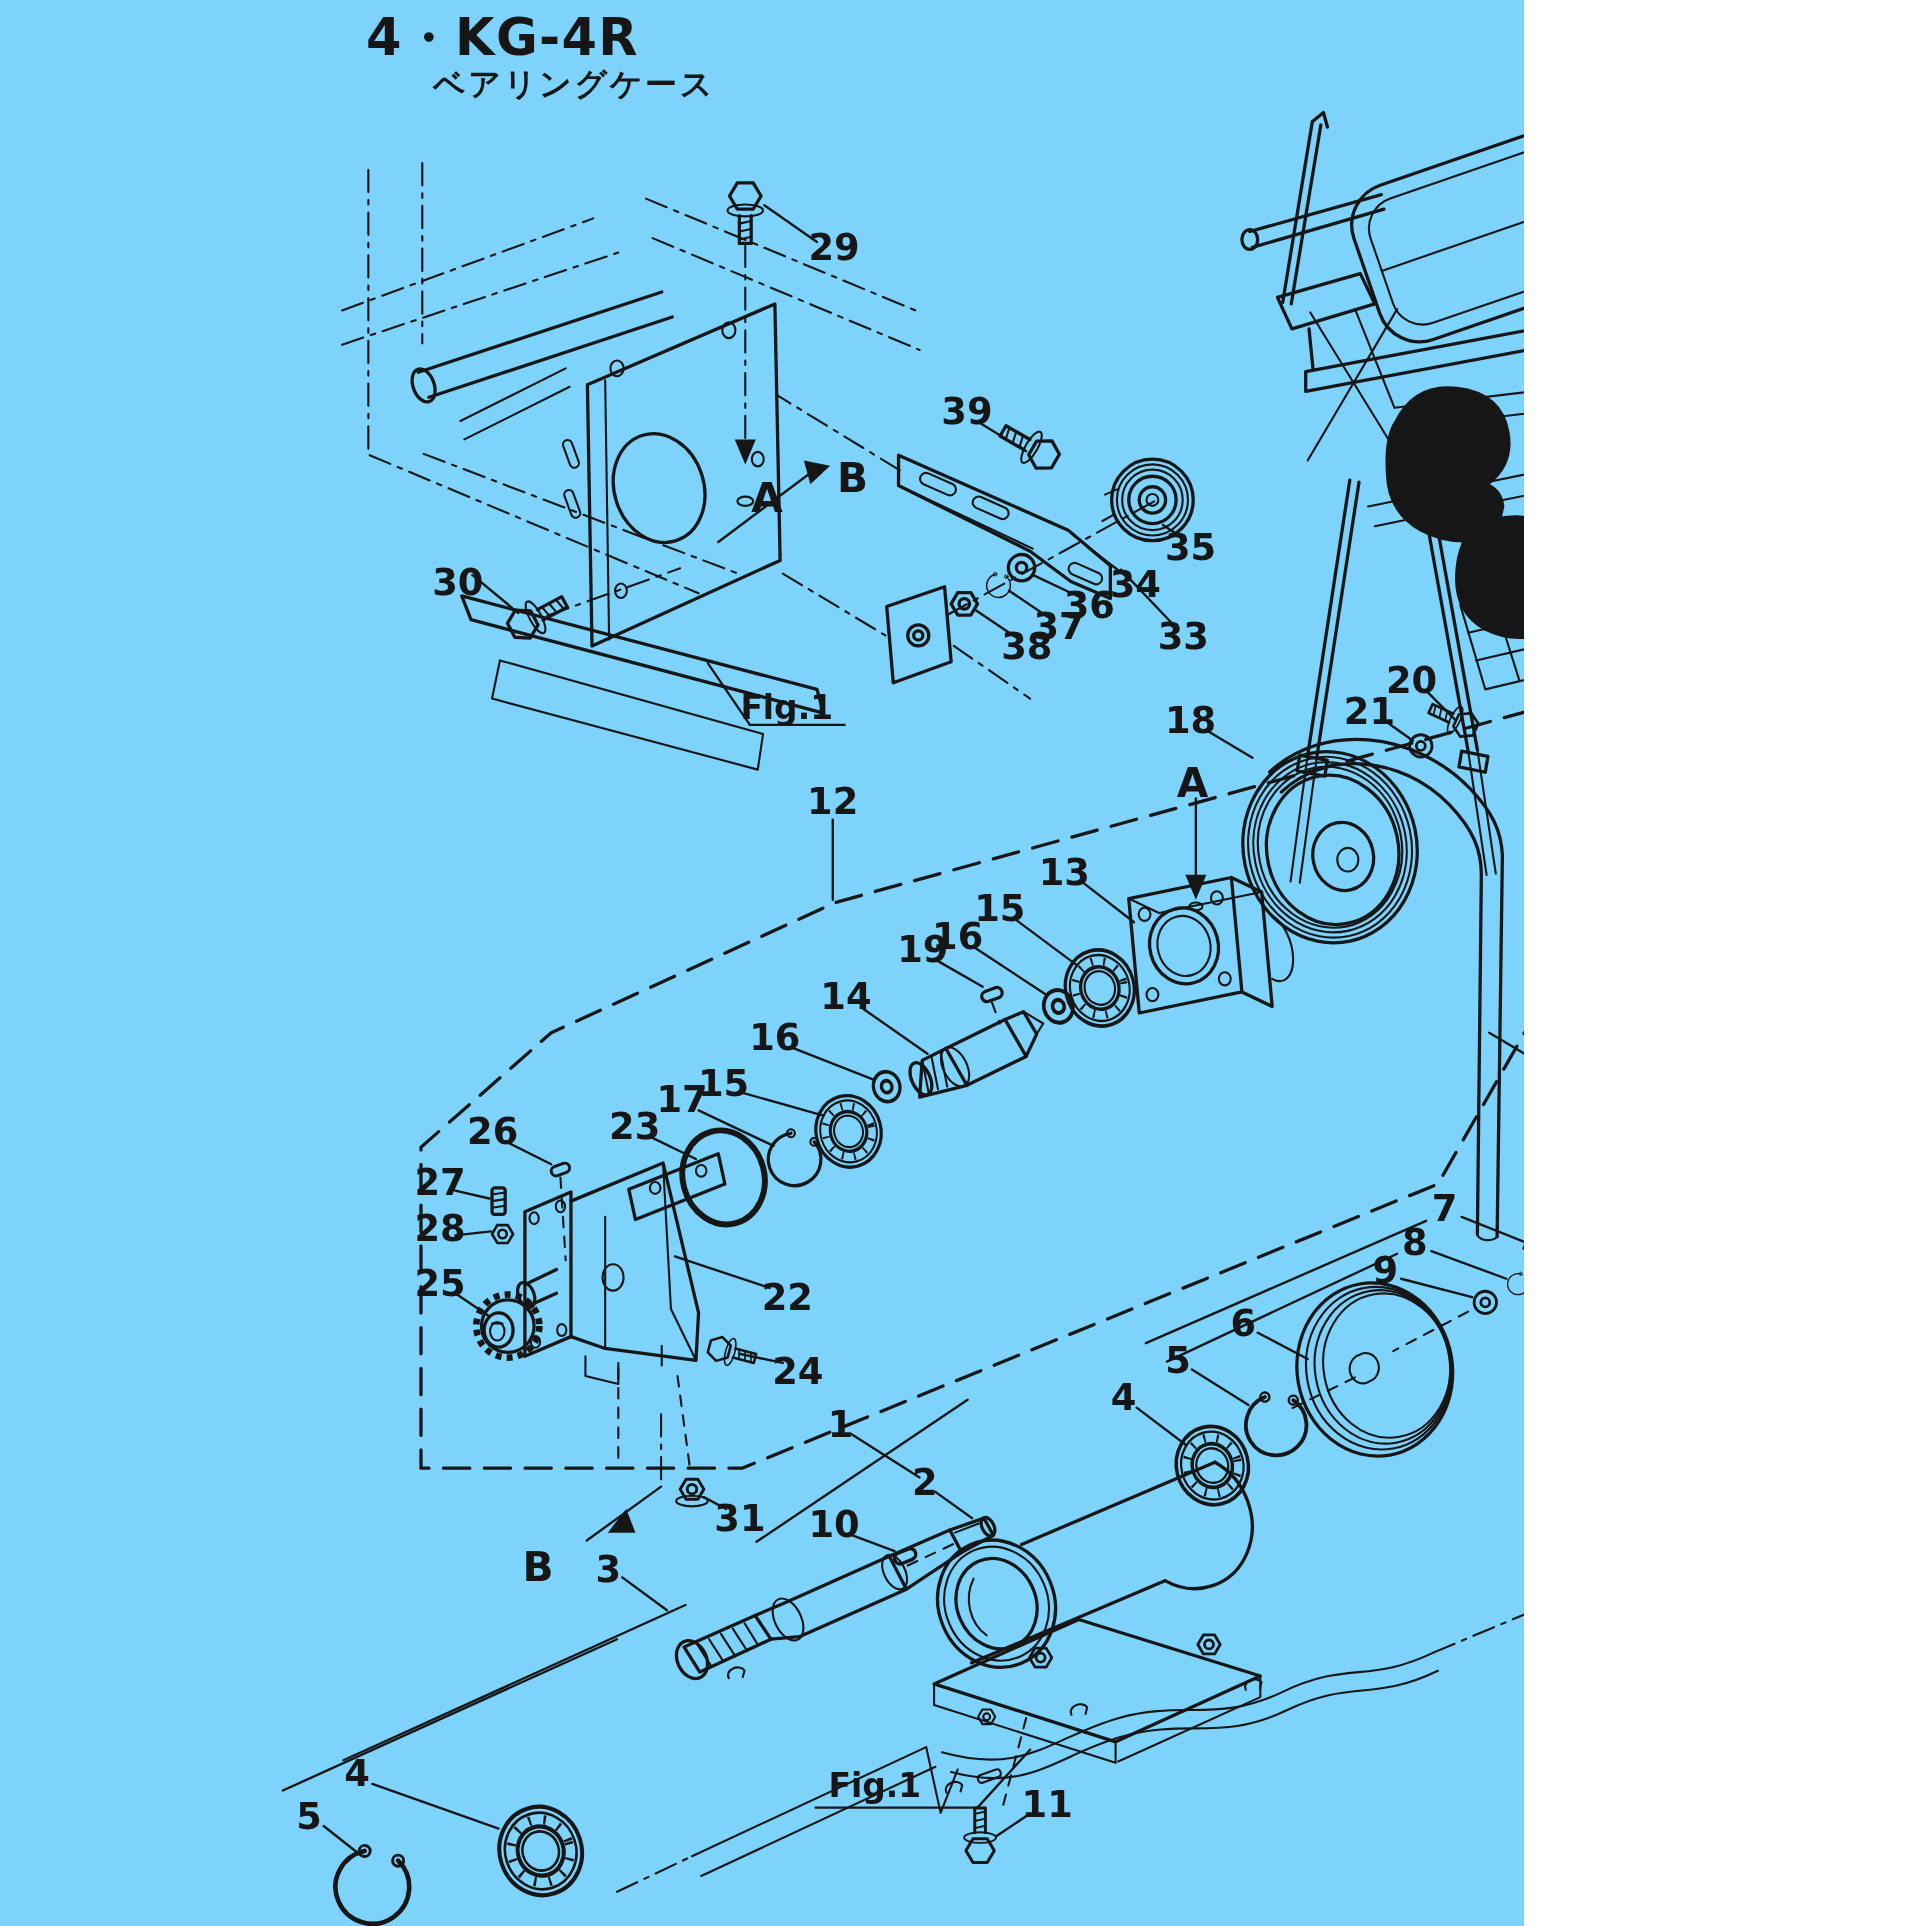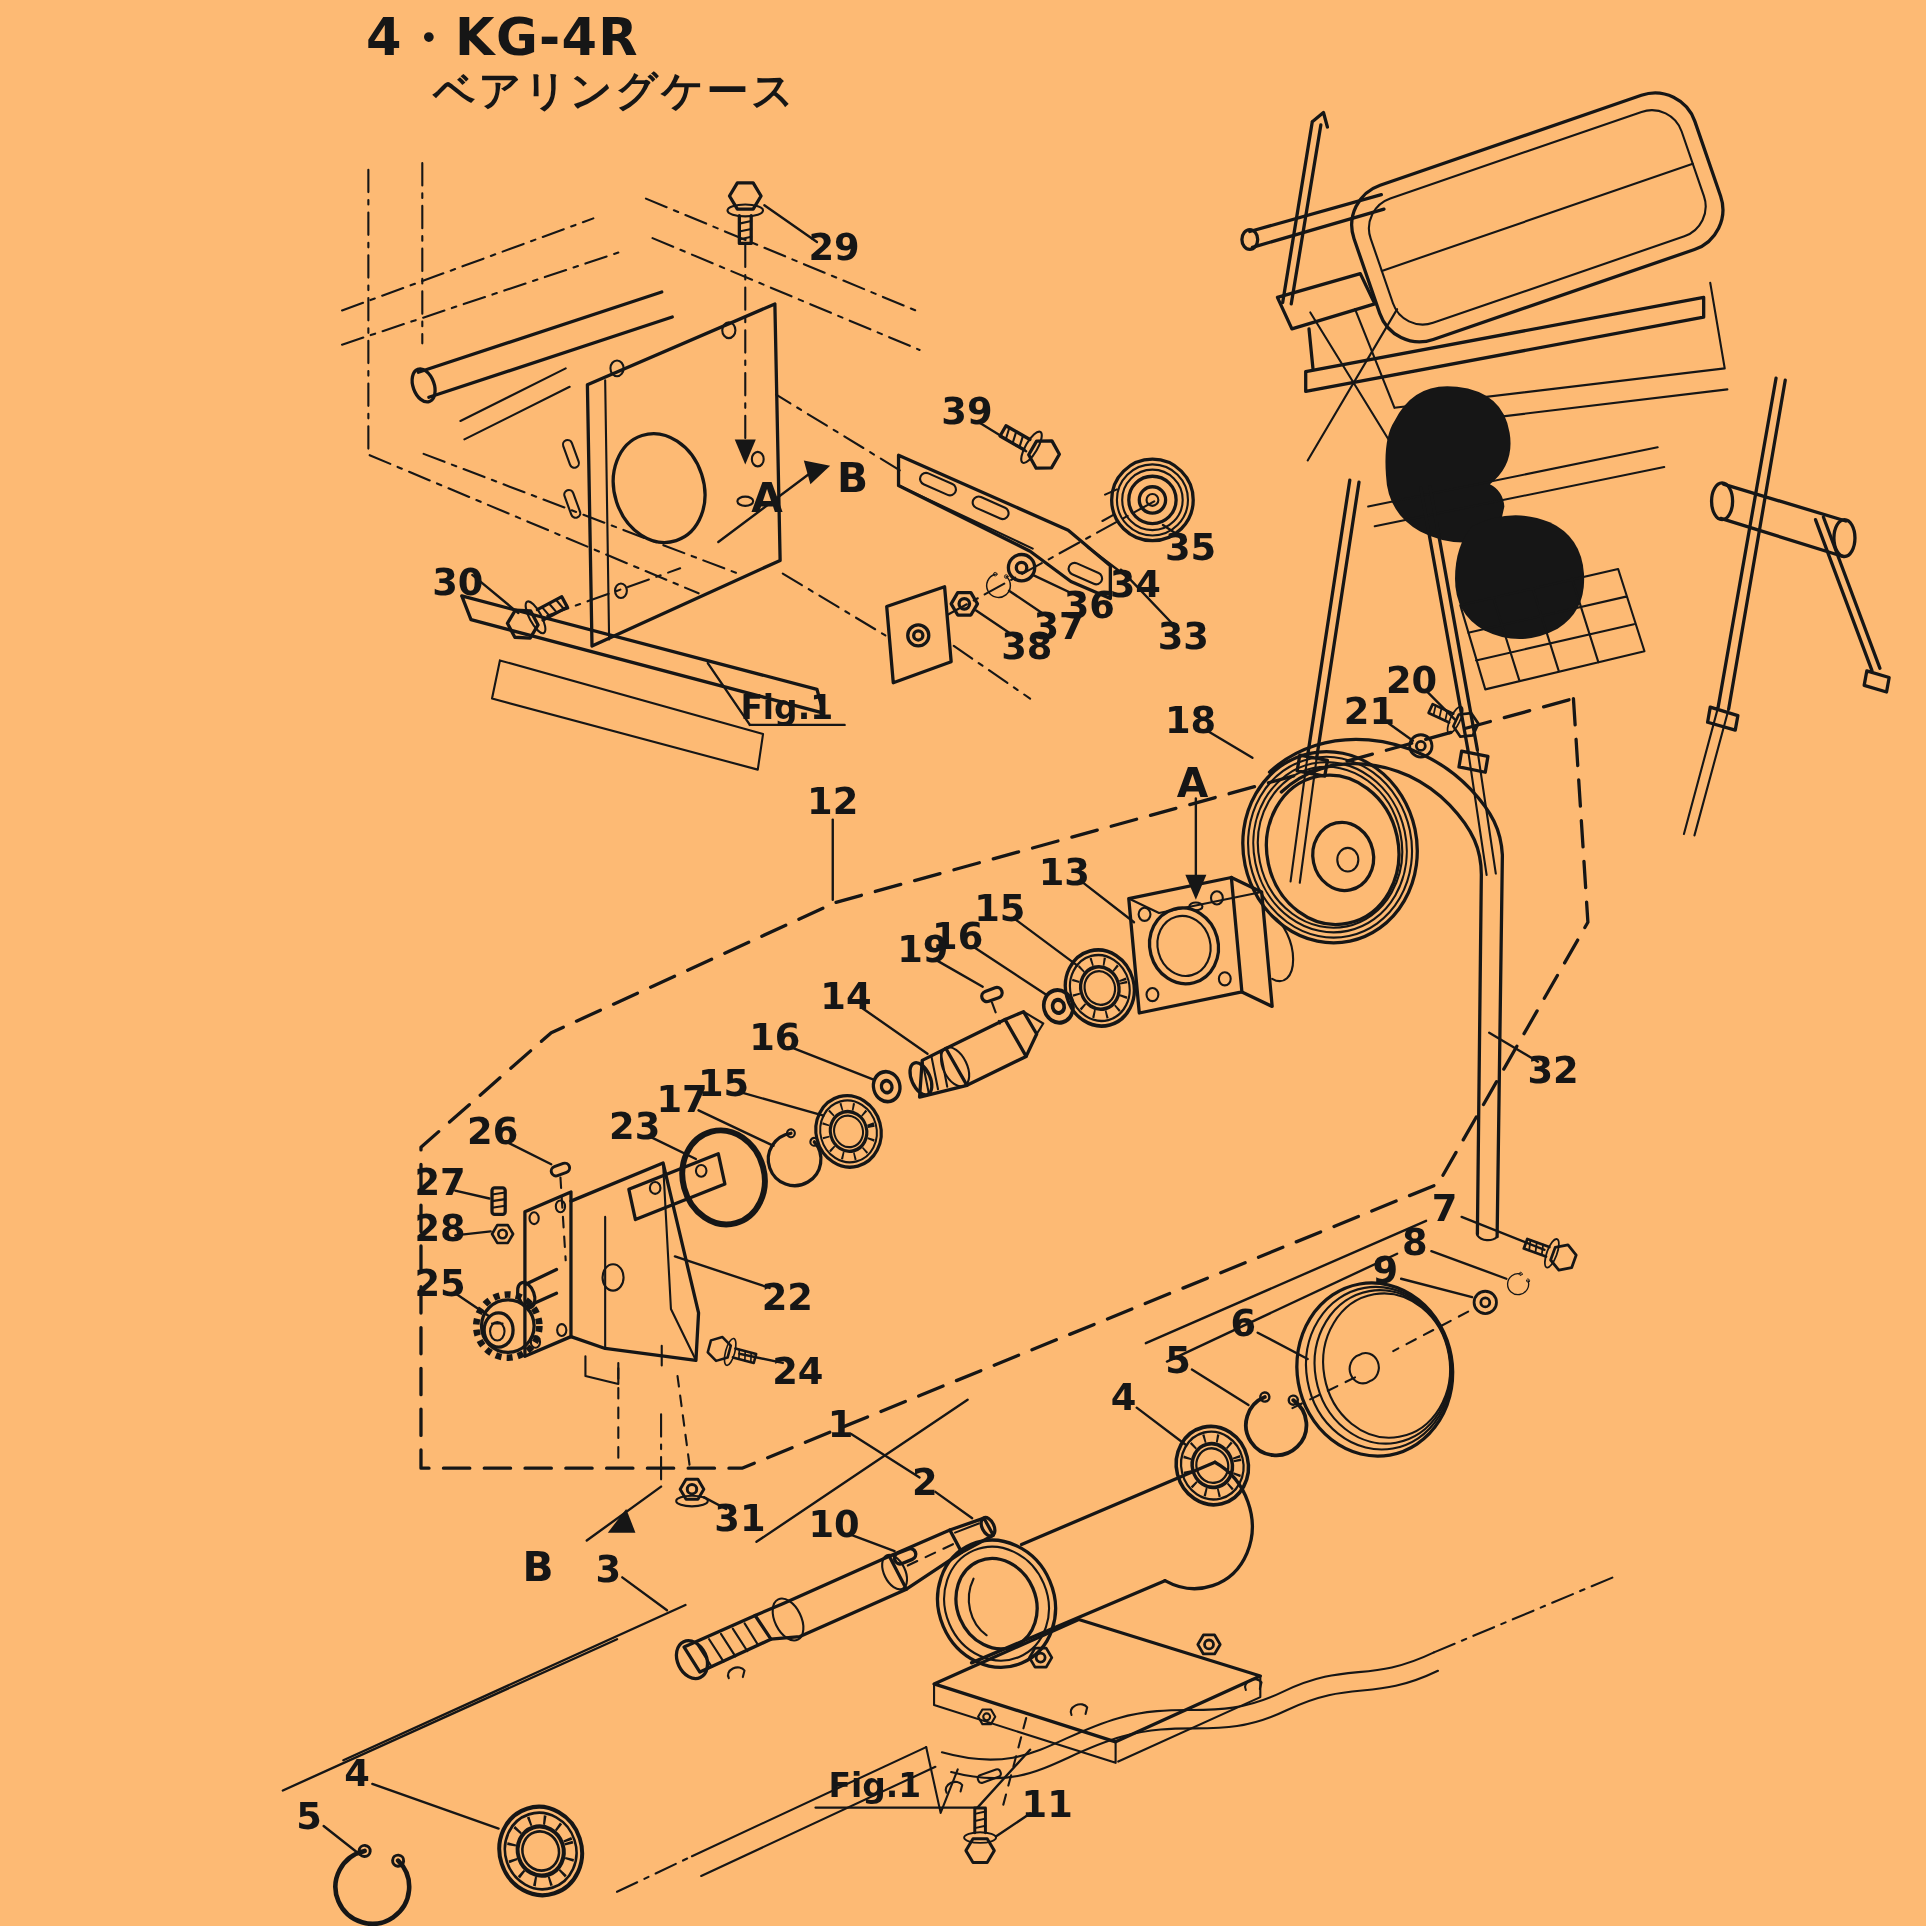--- a/index.html
+++ b/index.html
@@ -1,19 +1,19 @@
 <!DOCTYPE html>
 <html style="font-size:10.5px"><head>
 <meta charset="utf-8">
 <style>
   html,body{margin:0;padding:0;background:#ffffff;}
-  .page{position:relative;width:1926px;height:1926px;background:#fdba74;overflow:hidden;
+  .page{position:relative;width:1524px;height:1926px;background:#7dd3fc;overflow:hidden;
         font-family:"DejaVu Sans","Liberation Sans",sans-serif;color:#161616;}
   .title{position:absolute;left:366px;top:4px;font-size:51px;font-weight:700;letter-spacing:1.3px;white-space:nowrap;}
-  .subtitle{position:absolute;left:433px;top:63px;font-size:42px;font-weight:700;letter-spacing:2.6px;white-space:nowrap;}
+  .subtitle{position:absolute;left:433px;top:63px;font-size:32px;font-weight:700;letter-spacing:2.6px;white-space:nowrap;}
   svg{position:absolute;left:0;top:0;}
   .s{stroke:#161616;fill:none;stroke-width:5;stroke-linecap:round;stroke-linejoin:round;}
   .thin{stroke-width:3.2;}
   .thick{stroke-width:9;}
   .ld{stroke:#161616;fill:none;stroke-width:3.6;stroke-linecap:round;}
   .dash{stroke-dasharray:40 22;}
   .dsh2{stroke-dasharray:16 14;}
   .phantom{stroke-dasharray:34 12 7 12;}
   .fillb{fill:#161616;stroke:none;}
   .callout{font-family:"DejaVu Sans","Liberation Sans",sans-serif;font-size:56px;font-weight:700;fill:#161616;

